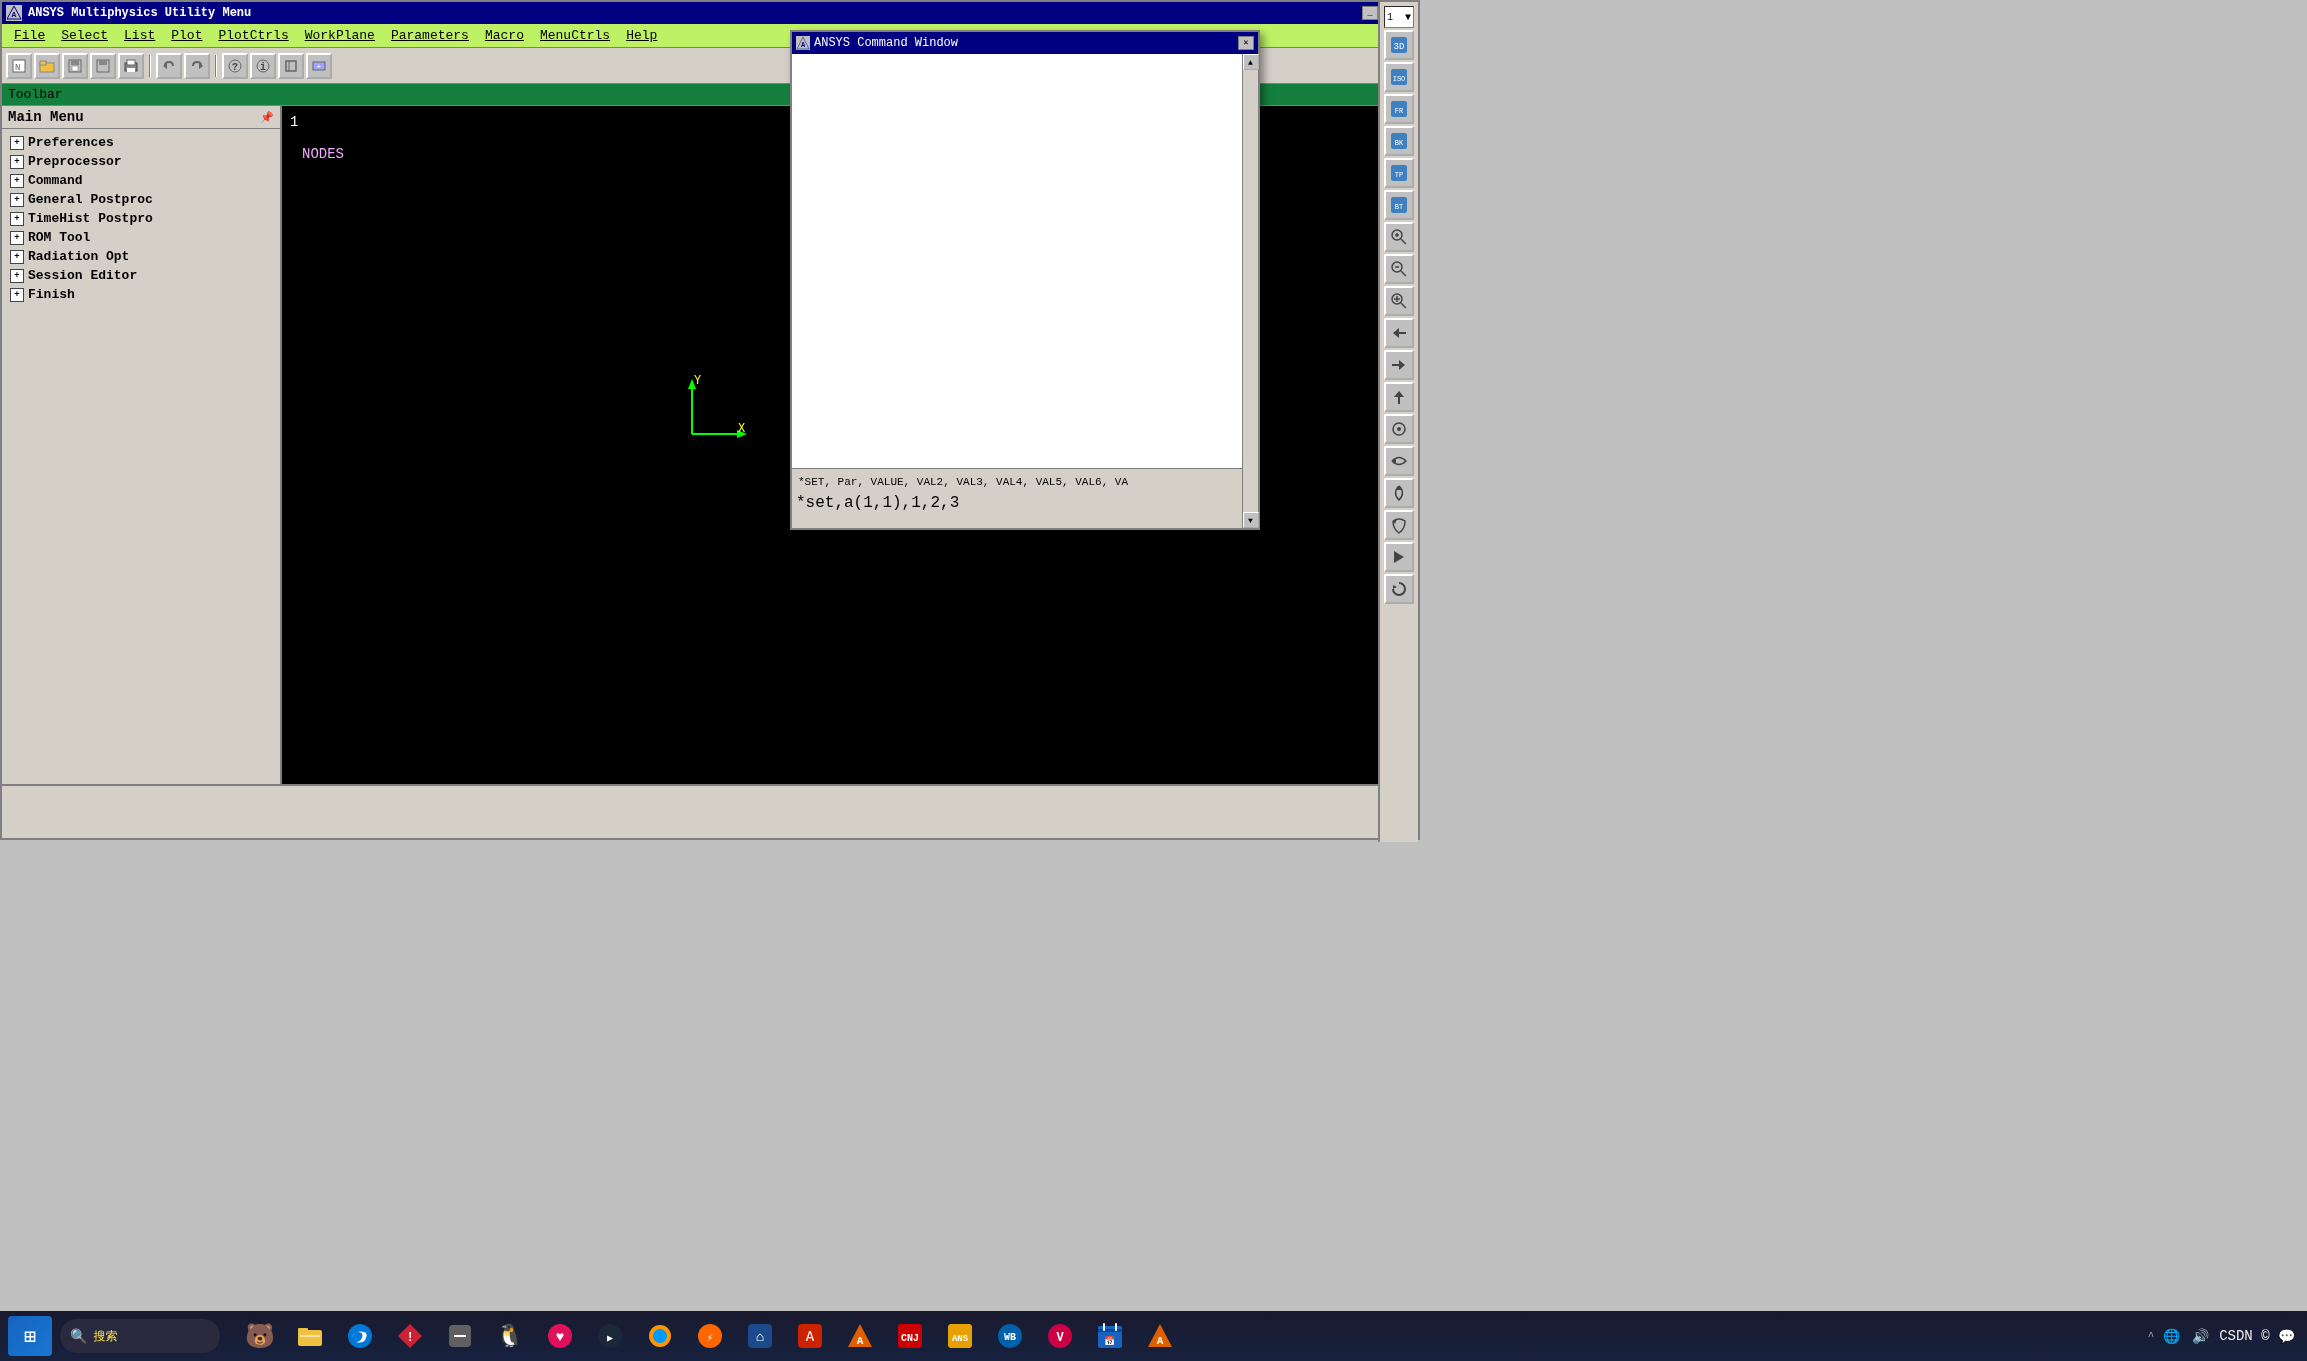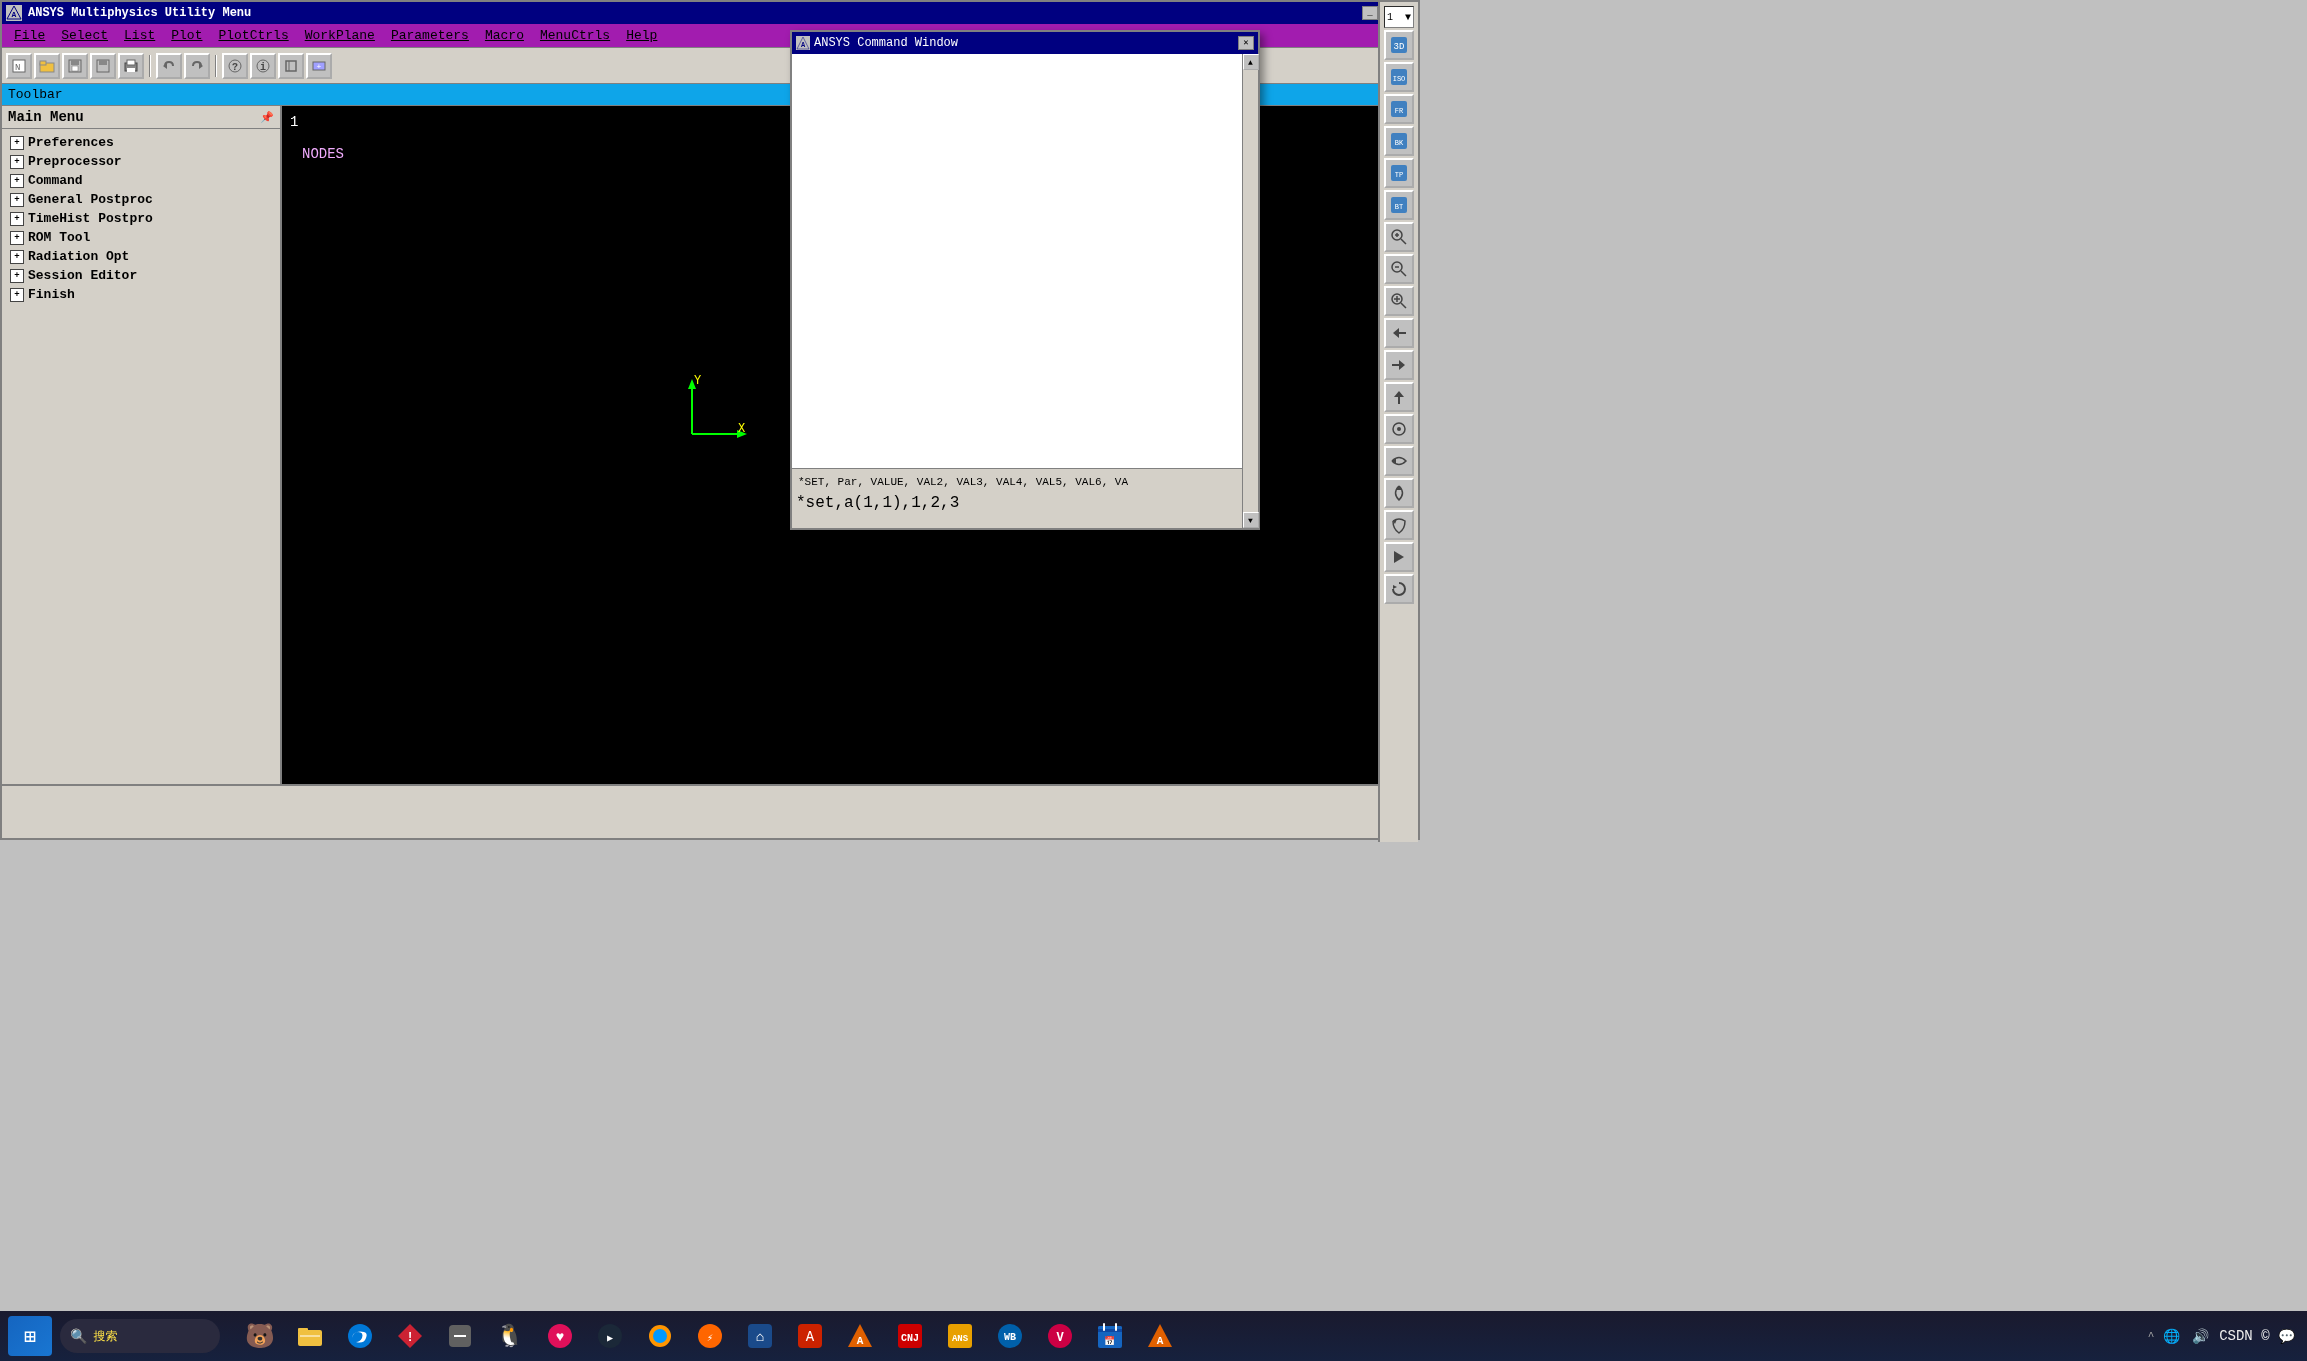--- a/index.html
+++ b/index.html
@@ -56,21 +56,21 @@
       border: 1px solid #808080;
       font-size: 9px;
       text-align: center;
       line-height: 12px;
       cursor: pointer;
       color: black;
     }
 
     
     #menu-bar {
-      background: #a21caf;
+      background: #bef264;
       height: 24px;
       display: flex;
       align-items: center;
       padding: 0 4px;
       border-bottom: 1px solid #808080;
       font-size: 13px;
     }
     .menu-item {
       padding: 2px 8px;
       cursor: pointer;
@@ -99,21 +99,21 @@
     }
     .tb-separator {
       width: 2px; height: 22px;
       background: #808080;
       margin: 0 3px;
       border-right: 1px solid white;
     }
 
     
     #toolbar-label-bar {
-      background: #0ea5e9;
+      background: #15803d;
       height: 22px;
       display: flex;
       align-items: center;
       padding: 2px 6px;
       font-size: 13px;
       border-bottom: 1px solid #808080;
     }
 
     
     #toolbar-buttons-bar {

